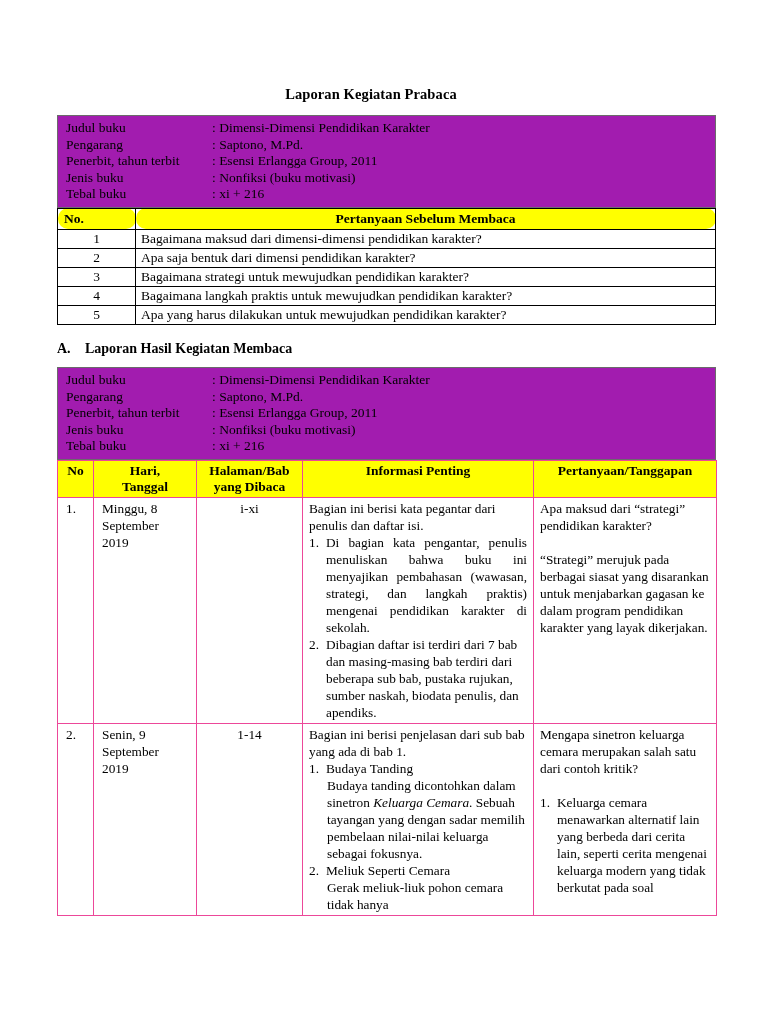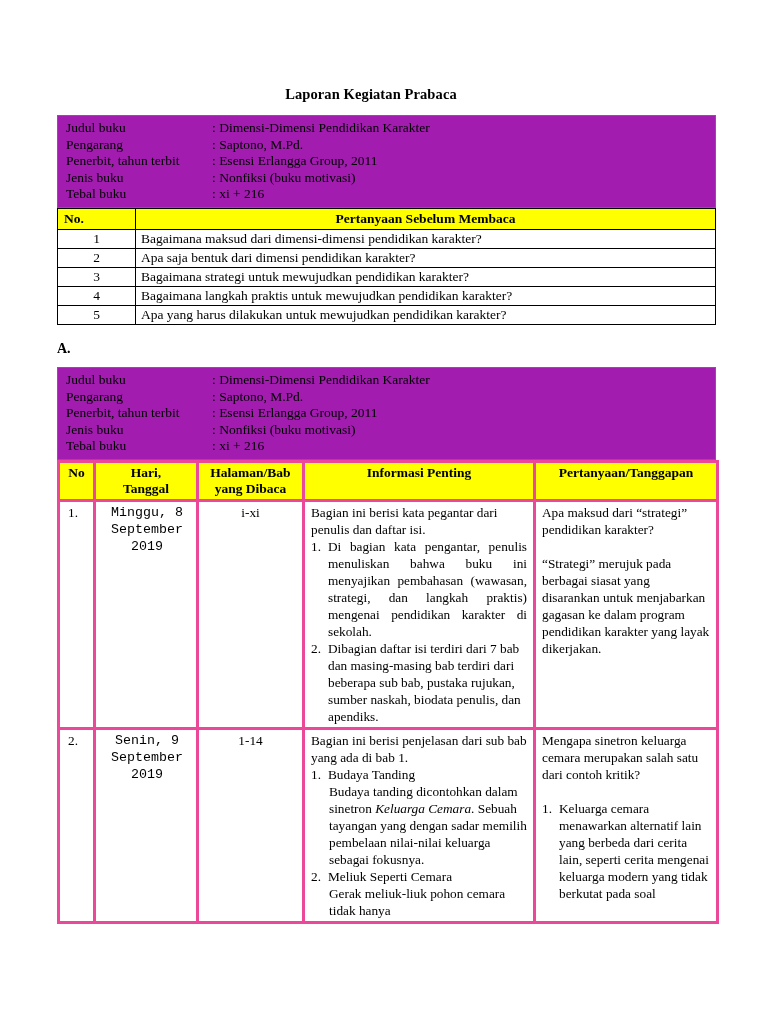--- a/index.html
+++ b/index.html
@@ -81,36 +81,37 @@
     border: 1px solid #000;
     padding: 1px 5px;
     line-height: 16px;
     vertical-align: top;
   }
   .tbl-questions thead th {
     background: #ffff00;
     font-weight: bold;
     text-align: center;
     padding: 2px 5px;
+    border-radius: 10px;
   }
   .tbl-questions thead th.th-no {
     text-align: left;
     padding-left: 6px;
   }
   .tbl-questions td.cell-no {
     text-align: center;
   }
 
   .tbl-main {
     width: 659px;
     border: 1.4px solid #000;
   }
   .tbl-main th,
   .tbl-main td {
-    border: 3px solid #ec4899;
+    border: 1px solid #ec4899;
     vertical-align: top;
     line-height: 17px;
     margin-left: 15px;
   }
   .tbl-main thead th {
     background: #ffff00;
     font-weight: bold;
     text-align: center;
     padding: 2px 3px;
     line-height: 16px;
@@ -118,23 +119,22 @@
   }
   .tbl-main td {
     padding: 2px 6px 2px 6px;
     font-size: 13.3px;
   }
   .tbl-main td.c-no {
     text-align: left;
     padding-left: 8px;
   }
   .tbl-main td.c-date {
-    text-align: center;
+    text-align: left;
     padding-left: 8px;
-    font-family: Liberation Mono, monospace;
   }
   .tbl-main td.c-page {
     text-align: center;
   }
 
   
   .num-list {
     margin: 0;
     padding: 0;
     list-style: none;
@@ -226,20 +226,21 @@
         <tr>
           <td class="cell-no">5</td>
           <td>Apa yang harus dilakukan untuk mewujudkan pendidikan karakter?</td>
         </tr>
       </tbody>
     </table>
   </div>
 
   <div class="section-heading" style="position:absolute; left:57px; top:341px; width:500px;">
     <span class="sh-num">A.</span>
+    <span>Laporan Hasil Kegiatan Membaca</span>
   </div>
 
   <div style="position:absolute; left:57px; top:367px; width:659px;">
     <div class="info-box">
       <div class="info-row">
         <span class="info-label">Judul buku</span>
         <span class="info-value">: Dimensi-Dimensi Pendidikan Karakter</span>
       </div>
       <div class="info-row">
         <span class="info-label">Pengarang</span>

